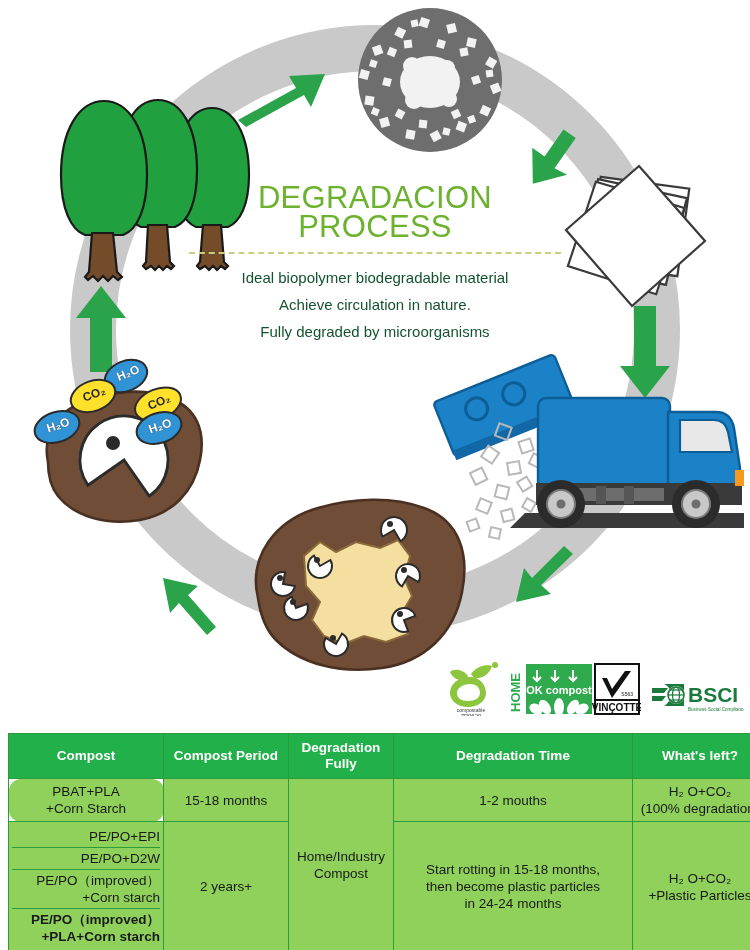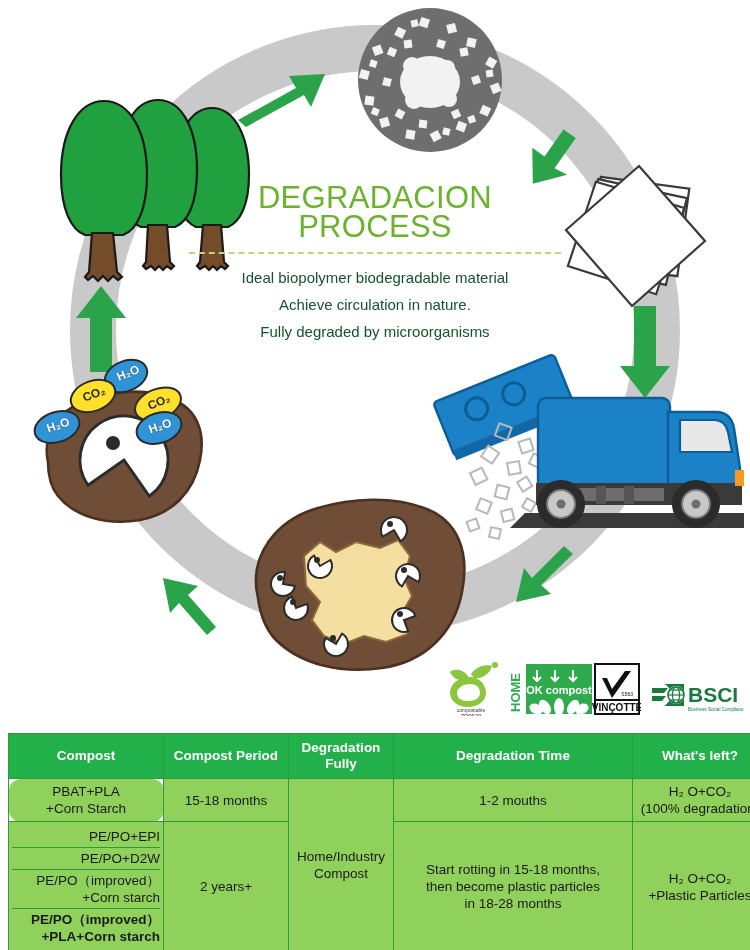--- a/index.html
+++ b/index.html
@@ -465,21 +465,21 @@
         <td class="mat-list">
           <div class="mat-sub">PE/PO+EPI</div>
           <div class="mat-sub">PE/PO+D2W</div>
           <div class="mat-sub">PE/PO（improved）+Corn starch</div>
           <div class="mat-sub">PE/PO（improved）+PLA+Corn starch</div>
         </td>
         <td>2 years+</td>
         <td>
           <div>Start rotting in 15-18 months,</div>
           <div>then become plastic particles</div>
-          <div>in 18-28 months</div>
+          <div>in 24-24 months</div>
         </td>
         <td>
           <div>H₂ O+CO₂</div>
           <div>+Plastic Particles</div>
         </td>
       </tr>
     </tbody>
   </table>
 
 </div>

